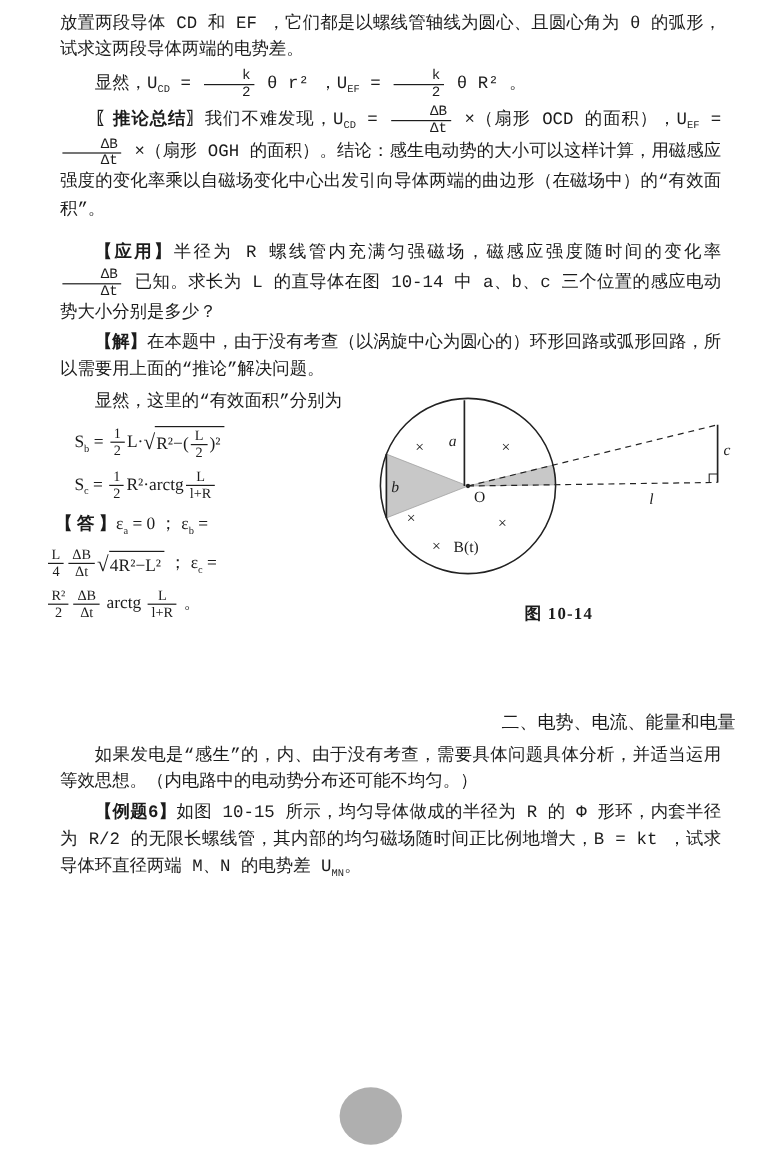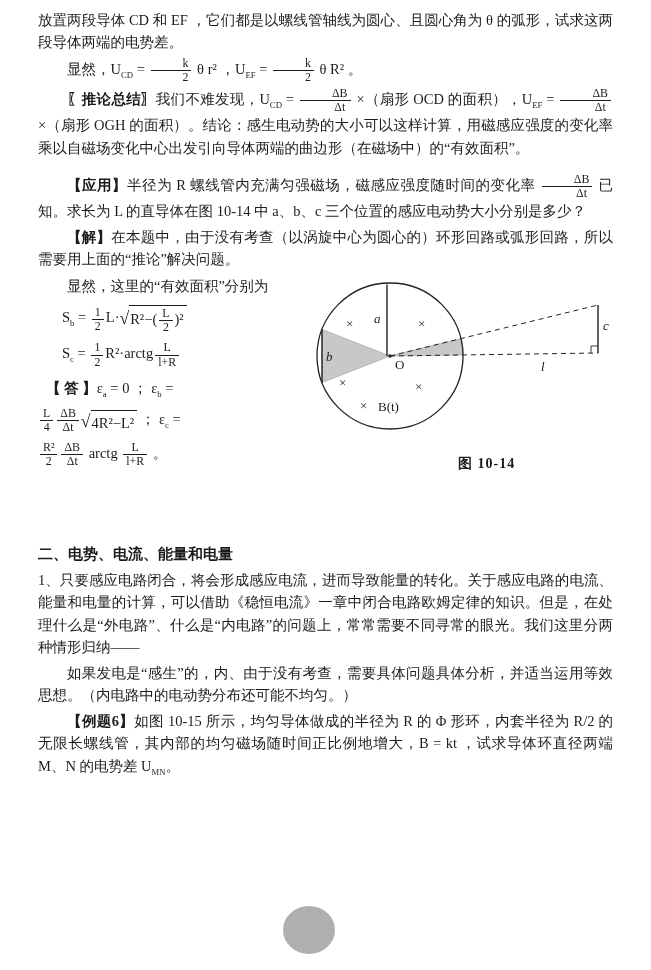--- a/index.html
+++ b/index.html
@@ -8,21 +8,21 @@
     width:651px; height:970px;
     box-sizing:border-box;
     padding:6px 38px 0 38px;
     background:#ffffff;
     color:#1c1c1c;
     font-family:"Liberation Serif","DejaVu Serif",serif;
     font-size:14.5px;
     line-height:1.55;
     overflow:hidden;
   }
-  .para { margin:3px 0; text-align:justify; }
+  .para { margin:3px 12px; text-align:justify;font-family:Liberation Mono, monospace; }
   .indent { text-indent:2em; }
   .tag { font-weight:bold; }
   sub { font-size:0.6em; }
   .frac {
     display:inline-block; vertical-align:-0.6em; text-align:center;
     font-size:0.82em; line-height:1.1; margin:0 2px;
   }
   .frac .num { display:block; padding:0 3px; }
   .frac .den { display:block; padding:0 3px; border-top:1px solid currentColor; }
   .sqrt { display:inline-block; white-space:nowrap; vertical-align:middle; }
@@ -31,26 +31,26 @@
   .space-above { margin-top:14px; }
   .figrow { position:relative; height:262px; margin-top:4px; }
   .leftcol { width:275px; }
   .formula-line { margin:7px 0 7px 24px; }
   .ans-line { margin:6px 0; }
   .ans-first { margin:8px 0 6px 8px; }
   .figure {
     position:absolute; left:262px; top:6px; width:315px; height:182px;
   }
   .figcaption {
-    position:absolute; left:420px; top:178px;
+    position:absolute; left:399px; top:178px;
     font-weight:bold; letter-spacing:1px; font-size:14px;
   }
   .heading {
-    margin:6px 0 0 0; text-align:left;
-    font-weight:bold; font-size:15px;
+    margin:6px 0 0 0; text-align:right;
+    font-weight:normal; font-size:15px;
   }
   .watermark {
     position:absolute; left:283px; top:906px;
     width:52px; height:48px; border-radius:50%;
     background:#9d9d9d; opacity:0.82;
   }
   svg text { font-family:"Liberation Serif","DejaVu Serif",serif; font-size:13px; fill:#1c1c1c; }
   svg text.var { font-style:italic; }
   svg text.cross { font-size:13px; }
 </style>
@@ -110,20 +110,19 @@
         <text x="39" y="106" class="cross">×</text>
         <text x="115" y="110" class="cross">×</text>
         <text x="60" y="129" class="cross">×</text>
       </svg>
     </div>
     <div class="figcaption">图 10-14</div>
   </div>
 
   <div class="heading">二、电势、电流、能量和电量</div>
 
-  <p class="para">1、只要感应电路闭合，将会形成感应电流，进而导致能量的转化。关于感应电路的电流、能量和电量的计算，可以借助《稳恒电流》一章中闭合电路欧姆定律的知识。但是，在处理什么是“外电路”、什么是“内电路”的问题上，常常需要不同寻常的眼光。我们这里分两种情形归纳——</p>
   <p class="para indent">如果发电是“感生”的，内、由于没有考查，需要具体问题具体分析，并适当运用等效思想。（内电路中的电动势分布还可能不均匀。）</p>
 
   <p class="para indent"><b class="tag">【例题6】</b><span>如图 10-15 所示，均匀导体做成的半径为 R 的 Φ 形环，内套半径为 R/2 的无限长螺线管，其内部的均匀磁场随时间正比例地增大，B = kt ，试求导体环直径两端 M、N 的电势差 U</span><sub>MN</sub><span>。</span></p>
 
   <div class="watermark"></div>
 
 </div>
 
 </body></html>

